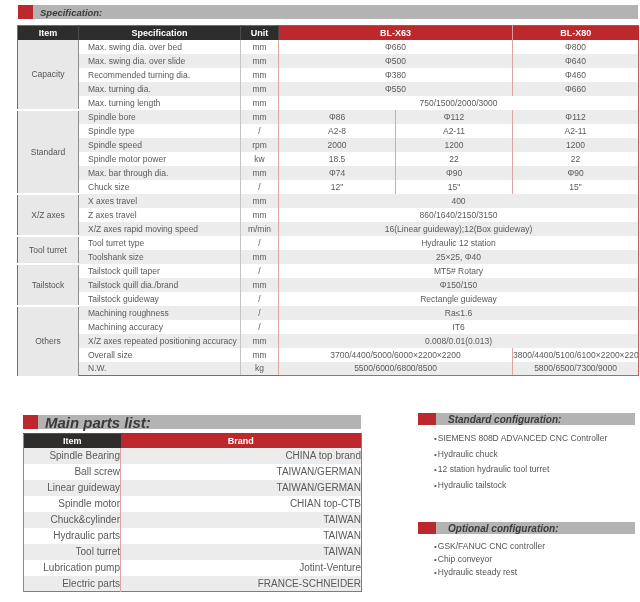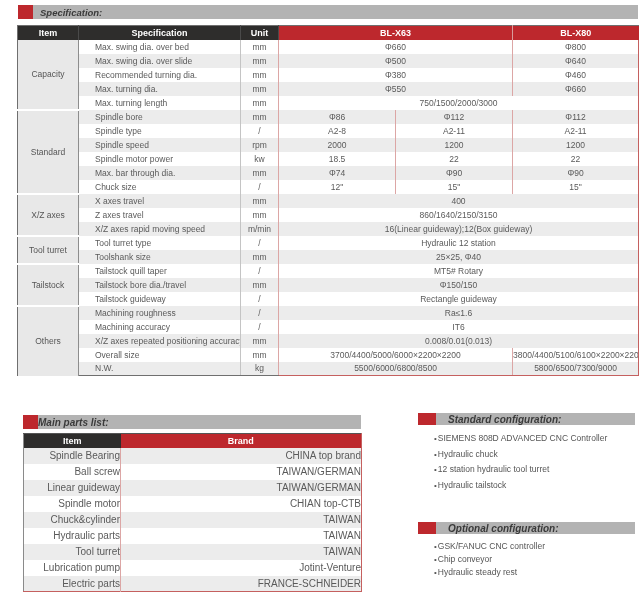--- a/index.html
+++ b/index.html
@@ -9,21 +9,21 @@
   }
   
   .bar{position:absolute;background:#b3b3b3;display:flex;align-items:center;}
   .bar .sq{background:#bd282d;height:100%;flex:0 0 auto;}
   .bar .label{font-weight:bold;color:#3a3a3a;white-space:nowrap;font-style:italic;}
   #spec-bar{left:18px;top:5px;width:620px;height:14px;}
   #spec-bar .sq{width:15px;}
   #spec-bar .label{font-size:9.5px;margin-left:7px;}
   #parts-bar{left:23px;top:415px;width:338px;height:14px;}
   #parts-bar .sq{width:15px;}
-  #parts-bar .label{font-size:10px;}
+  #parts-bar .label{font-size:15px;margin-left:7px;}
   #std-bar{left:418px;top:413px;width:217px;height:12px;}
   #opt-bar{left:418px;top:522px;width:217px;height:12px;}
   #std-bar .sq,#opt-bar .sq{width:18px;}
   #std-bar .label,#opt-bar .label{font-size:10px;margin-left:12px;}
 
   
   #spec-table{
     position:absolute;left:17px;top:25px;width:621px;
     border-collapse:collapse;table-layout:fixed;
     border-left:1.5px solid #6f6f6f;border-top:1.5px solid #6f6f6f;
@@ -39,21 +39,21 @@
     font-size:8.5px;padding:0;text-align:center;vertical-align:middle;
     white-space:nowrap;overflow:hidden;color:#5a5a5a;
   }
   #spec-table tr.g td{background:#ececec;}
   #spec-table tr.w td{background:#ffffff;}
   #spec-table td.group{
     background:#e8e8e8 !important;border-right:1px solid #8d8d8d;
     border-top:2px solid #ffffff;color:#555;
   }
   #spec-table tr:first-child td.group{border-top:none;}
-  #spec-table td.spec{text-align:left;padding-left:16px;border-right:1px solid #c4c4c4;}
+  #spec-table td.spec{text-align:left;padding-left:9px;border-right:1px solid #c4c4c4;}
   #spec-table td.unit{border-right:1px solid #dca6a5;}
   #spec-table td.val{border-right:1px solid #dca6a5;}
   #spec-table td.val:last-child{border-right:1.5px solid #c5605f;}
   #spec-table tr:last-child td{border-bottom:1.5px solid #6f6f6f;}
   #spec-table tr:last-child td.val{border-bottom:1.5px solid #c5605f;}
 
   
   #parts-table{
     position:absolute;left:23px;top:433px;width:338px;
     border-collapse:collapse;table-layout:fixed;
@@ -212,21 +212,21 @@
         <td class="unit">mm</td>
         <td class="val" colspan="3">25×25, Φ40</td>
       </tr>
       <tr class="w">
         <td class="group" rowspan="3">Tailstock</td>
         <td class="spec">Tailstock quill taper</td>
         <td class="unit">/</td>
         <td class="val" colspan="3">MT5# Rotary</td>
       </tr>
       <tr class="g">
-        <td class="spec">Tailstock bore dia./travel</td>
+        <td class="spec">Tailstock quill dia./brand</td>
         <td class="unit">mm</td>
         <td class="val" colspan="3">Φ150/150</td>
       </tr>
       <tr class="w">
         <td class="spec">Tailstock guideway</td>
         <td class="unit">/</td>
         <td class="val" colspan="3">Rectangle guideway</td>
       </tr>
       <tr class="g">
         <td class="group" rowspan="5">Others</td>

